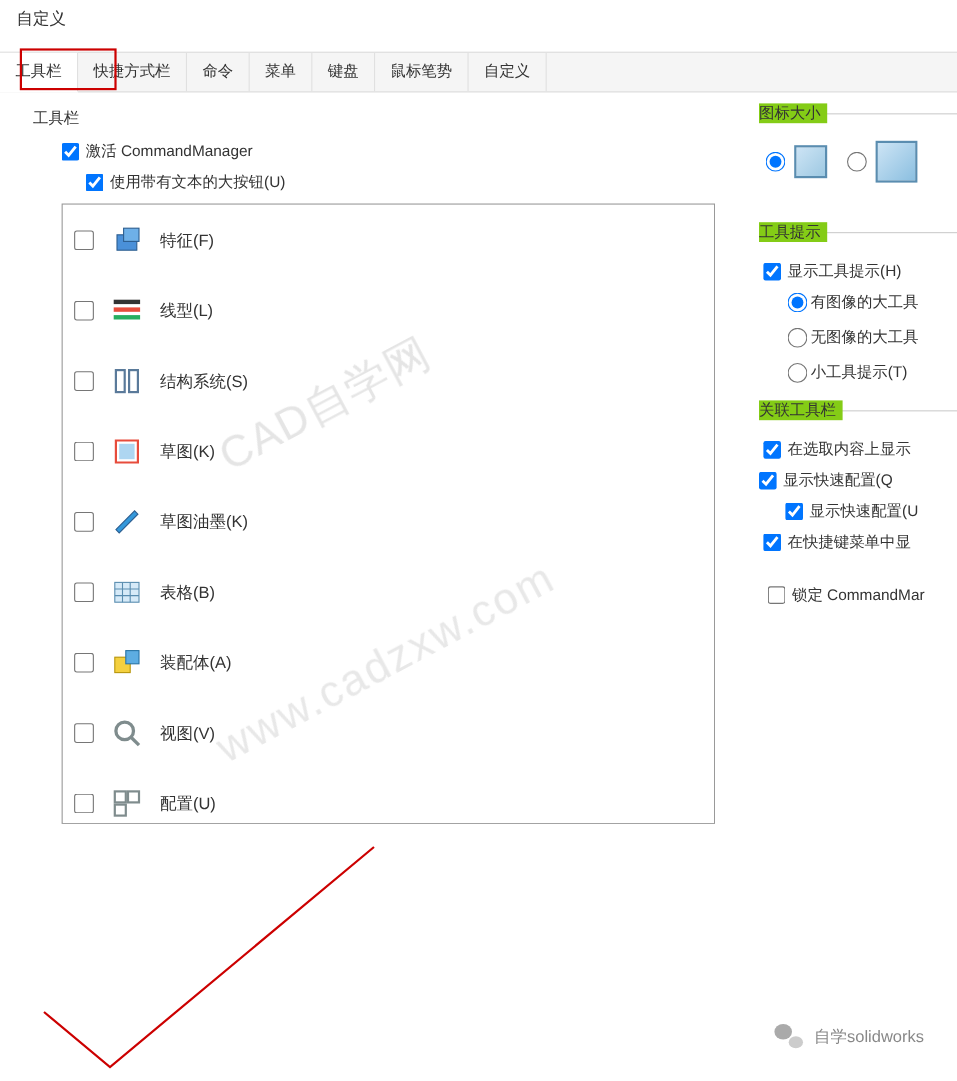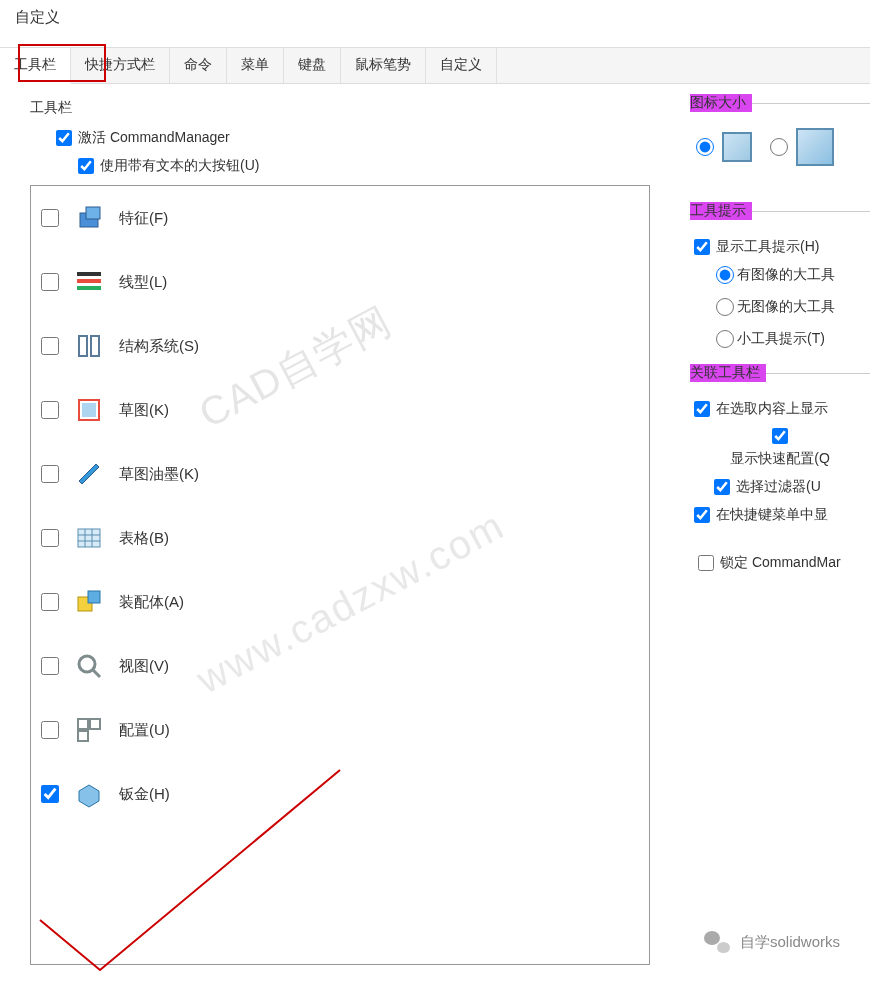--- a/index.html
+++ b/index.html
@@ -64,22 +64,23 @@
     }
     .checkbox-row.indent1 { margin-left: 26px; }
     .checkbox-row.indent2 { margin-left: 48px; }
     input[type="checkbox"] {
       width: 16px;
       height: 16px;
       cursor: pointer;
     }
     .toolbar-list {
       border: 1px solid #999;
+      margin-left: 26px;
       margin-top: 8px;
-      height: 780px;
+      height: 564px;
       overflow-y: scroll;
       background: #fff;
       position: relative;
     }
     .toolbar-item {
       display: flex;
       align-items: center;
       gap: 14px;
       padding: 16px 10px;
     }
@@ -96,21 +97,21 @@
       flex-shrink: 0;
     }
     .tb-label { font-size: 15px; }
     .right-group {
       border-top: 1px solid #ccc;
       padding-top: 8px;
       margin-bottom: 25px;
       position: relative;
     }
     .right-group-title {
-      background: #d946ef;
+      background: #84cc16;
       position: relative;
       top: -18px;
       display: inline-block;
       padding-right: 6px;
     }
     .icon-size-row {
       display: flex;
       align-items: center;
       gap: 18px;
       margin-top: -2px;
@@ -372,27 +373,27 @@
         <span>小工具提示(T)</span>
       </div>
     </div>
 
     <div class="right-group" style="margin-top:25px;">
       <span class="right-group-title">关联工具栏</span>
       <div class="checkbox-row" style="margin-left:4px;">
         <input type="checkbox" checked="" style="">
         <span>在选取内容上显示</span>
       </div>
-      <div class="checkbox-row" style="flex-direction:column;">
+      <div class="checkbox-row" style="">
         <input type="checkbox" checked="" style="">
         <span>显示快速配置(Q</span>
       </div>
       <div class="checkbox-row" style="margin-left:24px;">
         <input type="checkbox" checked="" style="">
-        <span>选择过滤器(U</span>
+        <span>显示快速配置(U</span>
       </div>
       <div class="checkbox-row" style="margin-left:4px;">
         <input type="checkbox" checked="" style="">
         <span>在快捷键菜单中显</span>
       </div>
     </div>
 
     <div class="checkbox-row" style="margin-top:30px; margin-left:8px;">
       <input type="checkbox" style="">
       <span>锁定 CommandMar</span>

